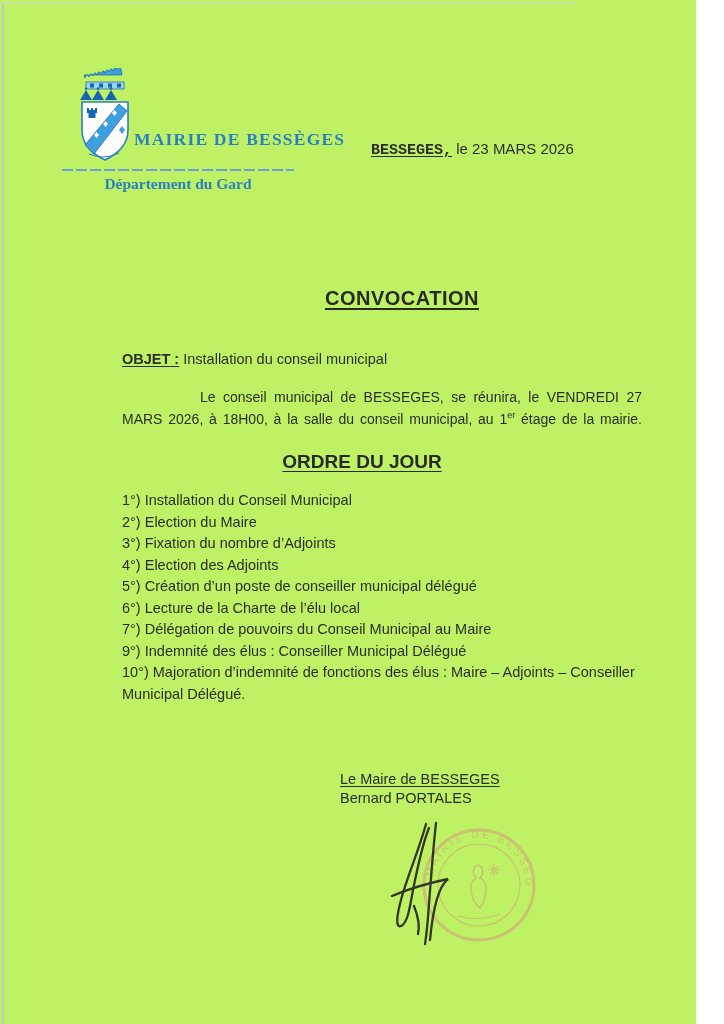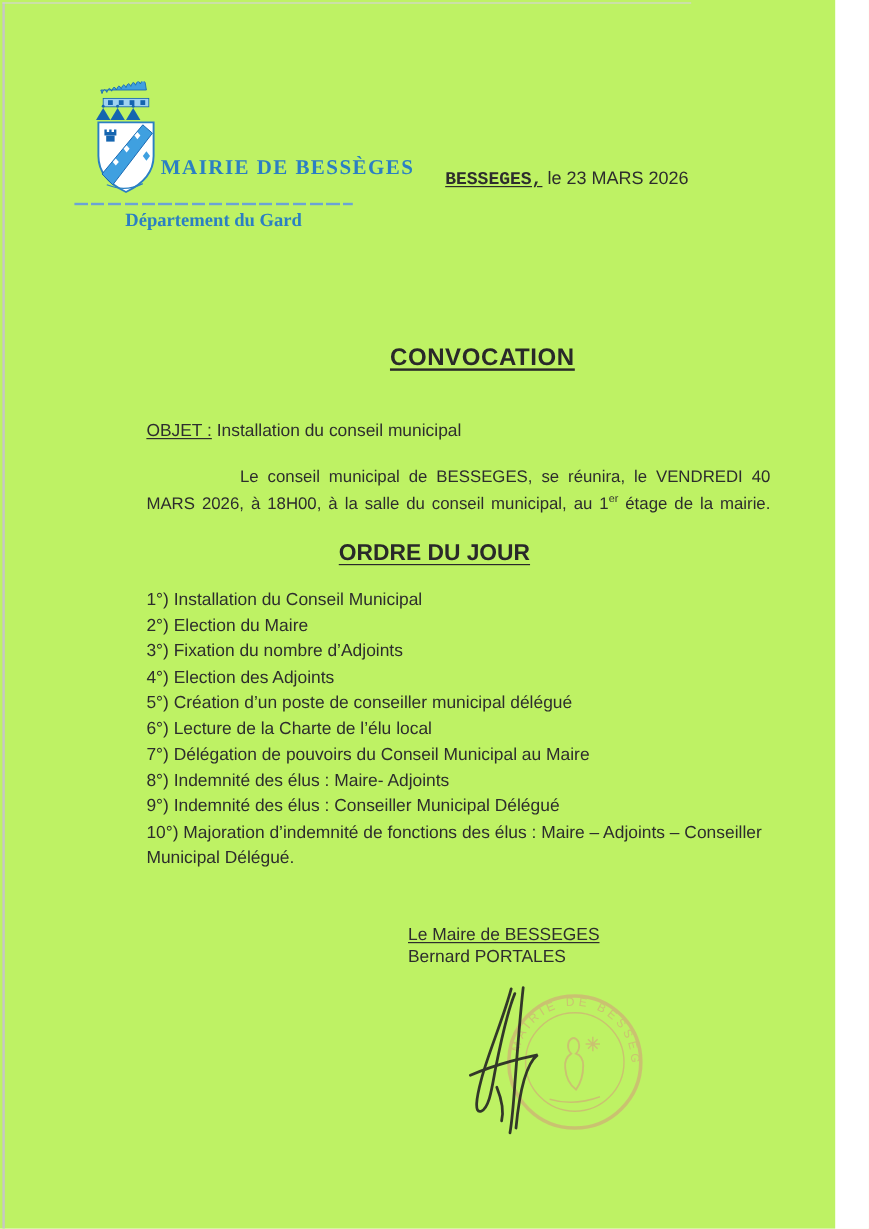--- a/index.html
+++ b/index.html
@@ -28,21 +28,21 @@
   }
   .dateline{position:absolute;left:371px;top:140px;font-size:15px;color:#2d2d2d;white-space:nowrap;}
   .dateline .city{font-weight:bold;text-decoration:underline;text-underline-offset:2px;font-family:Liberation Mono, monospace;}
 
   .doc-title{
     position:absolute;left:0;top:287px;width:724px;text-align:center;
     font-size:20px;font-weight:bold;letter-spacing:.5px;color:#292929;
     text-decoration:underline;text-underline-offset:3px;margin-left:40px;
   }
   .subject{position:absolute;left:122px;top:351px;font-size:14.5px;}
-  .subject .label{font-weight:normal;text-decoration:underline;text-underline-offset:2px;}
+  .subject .label{font-weight:bold;text-decoration:underline;text-underline-offset:2px;}
 
   .body-par{position:absolute;left:122px;top:386px;width:520px;font-size:14px;line-height:22px;color:#2d2d2d;}
   .jline{text-align:justify;text-align-last:justify;}
   .jline.first{padding-left:78px;}
   .body-par sup{font-size:9px;vertical-align:super;line-height:0;}
 
   .agenda-heading{
     position:absolute;left:0;top:451px;width:724px;text-align:center;
     font-size:19px;font-weight:bold;color:#292929;
     text-decoration:underline;text-underline-offset:3px;
@@ -100,35 +100,34 @@
     <span class="city">BESSEGES,</span><span> le 23 MARS 2026</span>
   </div>
 
   <div class="doc-title">CONVOCATION</div>
 
   <div class="subject">
     <span class="label">OBJET :</span><span> Installation du conseil municipal</span>
   </div>
 
   <div class="body-par">
-    <div class="jline first">Le conseil municipal de BESSEGES, se réunira, le VENDREDI 40</div>
+    <div class="jline first">Le conseil municipal de BESSEGES, se réunira, le VENDREDI 27</div>
     <div class="jline"><span>MARS 2026, à 18H00, à la salle du conseil municipal, au 1</span><sup>er</sup><span> étage de la mairie.</span></div>
   </div>
 
   <div class="agenda-heading">ORDRE DU JOUR</div>
 
   <div class="agenda">
     <div>1°) Installation du Conseil Municipal</div>
     <div>2°) Election du Maire</div>
     <div>3°) Fixation du nombre d’Adjoints</div>
     <div>4°) Election des Adjoints</div>
     <div>5°) Création d’un poste de conseiller municipal délégué</div>
     <div>6°) Lecture de la Charte de l’élu local</div>
     <div>7°) Délégation de pouvoirs du Conseil Municipal au Maire</div>
-    <div>8°) Indemnité des élus : Maire- Adjoints</div>
     <div>9°) Indemnité des élus : Conseiller Municipal Délégué</div>
     <div>10°) Majoration d’indemnité de fonctions des élus : Maire – Adjoints – Conseiller Municipal Délégué.</div>
   </div>
 
   <div class="signoff">
     <div class="maire">Le Maire de BESSEGES</div>
     <div>Bernard PORTALES</div>
   </div>
 
   <svg class="stamp" viewBox="0 0 122 122">

